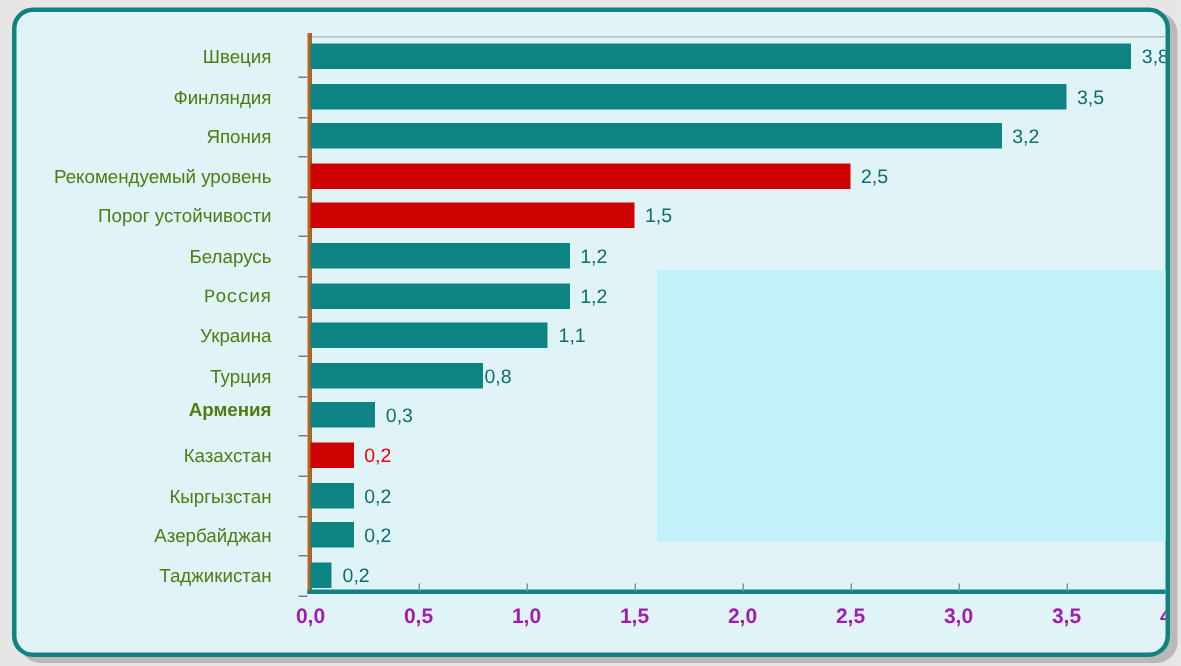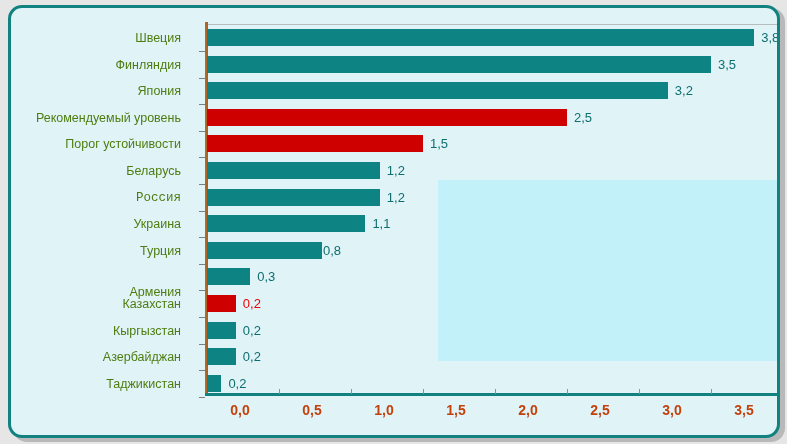--- a/index.html
+++ b/index.html
@@ -122,25 +122,24 @@
     top: 381px;
     width: 1px;
     height: 5px;
     background: #8b9192;
   }
   .x-label {
     position: absolute;
     top: 394px;
     font-size: 14px;
     font-weight: bold;
-    color: #c2410c;
+    color: #a21caf;
     transform: translateX(-50%);
     white-space: nowrap;
     font-family: "Liberation Sans", sans-serif;
-    margin-left: 33px;
   }
 </style>
 </head>
 <body>
 
 <div id="chart-window">
   <div id="frame-shadow"></div>
 
   <div id="chart-frame">
 
@@ -180,21 +179,21 @@
         <div class="data-label teal" style="left: 375.8px; top: 181.6px;">1,2</div>
         <div class="y-tick" style="top: 229.2px;"></div>
         <div class="cat-label" style="top: 209.2px;">Украина</div>
         <div class="bar teal" style="left: 196px; top: 207.2px; width: 158.4px;"></div>
         <div class="data-label teal" style="left: 361.4px; top: 208.2px;">1,1</div>
         <div class="y-tick" style="top: 255.8px;"></div>
         <div class="cat-label" style="top: 235.8px;">Турция</div>
         <div class="bar teal" style="left: 196px; top: 233.8px; width: 115.2px;"></div>
         <div class="data-label teal" style="left: 312px; top: 234.8px; text-align: center;">0,8</div>
         <div class="y-tick" style="top: 282.4px;"></div>
-        <div class="cat-label" style="top: 277px;">Армения</div>
+        <div class="cat-label" style="top: 258px; font-weight: bold;">Армения</div>
         <div class="bar teal" style="left: 196px; top: 260.4px; width: 43.2px;"></div>
         <div class="data-label teal" style="left: 246.2px; top: 261.4px;">0,3</div>
         <div class="y-tick" style="top: 309px;"></div>
         <div class="cat-label" style="top: 289px;">Казахстан</div>
         <div class="bar red" style="left: 196px; top: 287px; width: 28.8px;"></div>
         <div class="data-label red" style="left: 231.8px; top: 288px;">0,2</div>
         <div class="y-tick" style="top: 335.6px;"></div>
         <div class="cat-label" style="top: 315.6px;">Кыргызстан</div>
         <div class="bar teal" style="left: 196px; top: 313.6px; width: 28.8px;"></div>
         <div class="data-label teal" style="left: 231.8px; top: 314.6px;">0,2</div>

